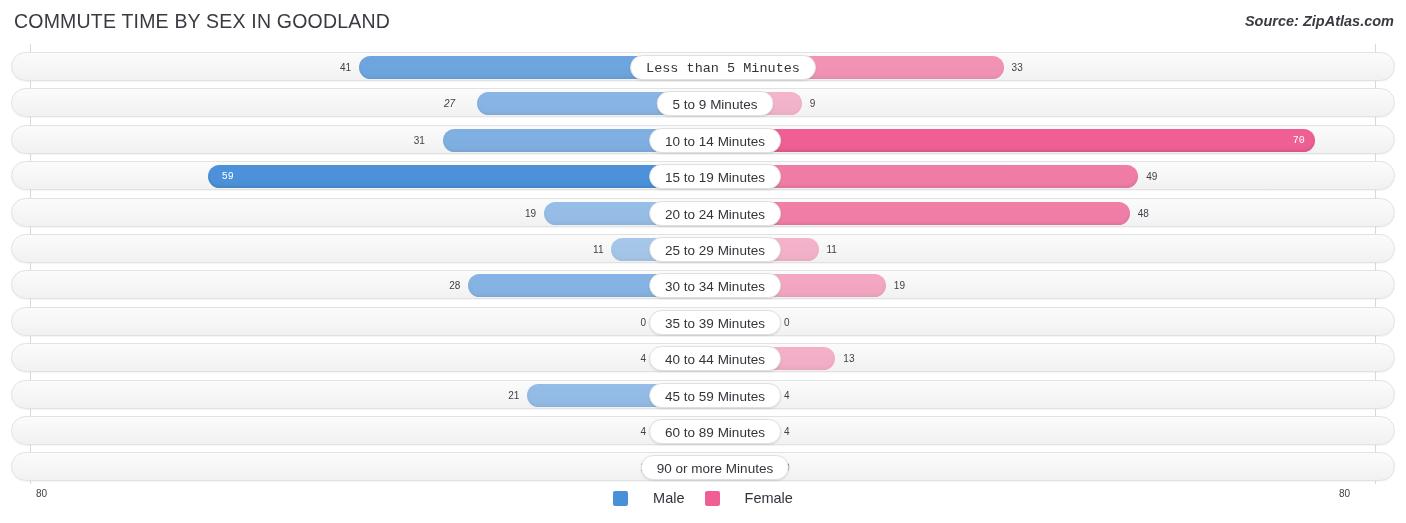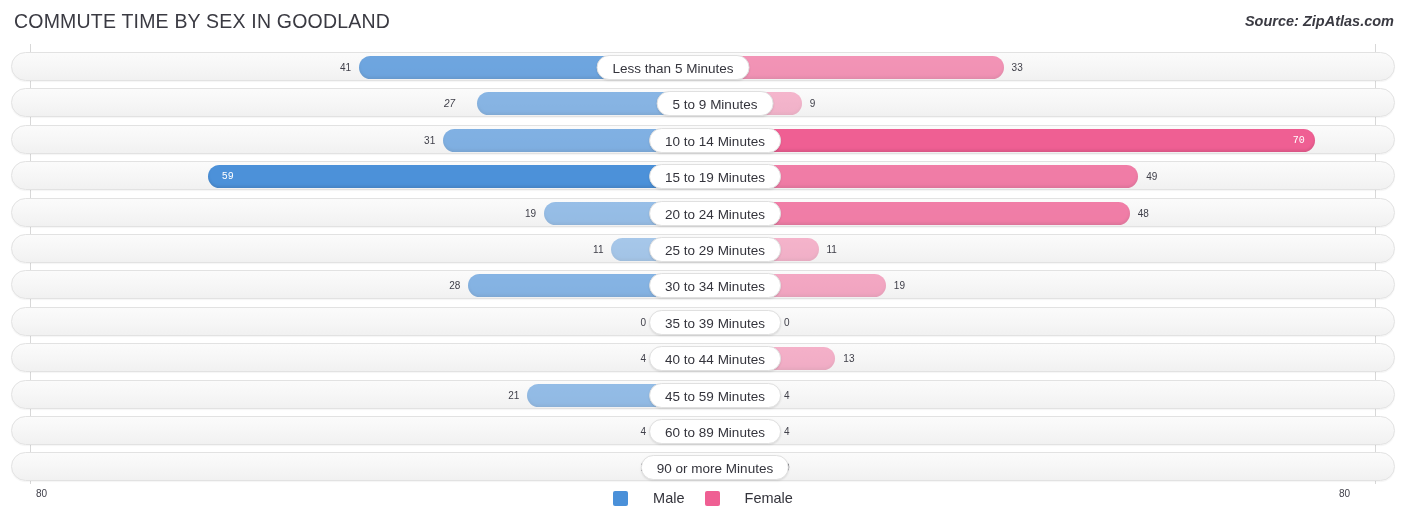--- a/index.html
+++ b/index.html
@@ -186,33 +186,33 @@
 
 <div id="plot">
   <div class="gridline" id="gridline-left"></div>
   <div class="gridline" id="gridline-right"></div>
   <div id="rows">
       <div class="row" style="top: 8px;">
         <div class="bar bar-male" style="left: 347.087px; width: 344.912px; opacity: 0.794;"></div>
         <div class="bar bar-female" style="left: 714px; width: 277.613px; opacity: 0.656;"></div>
         <div class="val val-out val-male-out" style="right: 1055.91px; left: 307.087px; width: 32px;">41</div>
         <div class="val val-out val-female-out" style="left: 999.612px;">33</div>
-        <div class="pill" style="left: 661px;">Less than 5 Minutes</div>
+        <div class="pill" style="left: 711px; font-family: Liberation Mono, monospace;">Less than 5 Minutes</div>
       </div>
       <div class="row" style="top: 44.4px;">
         <div class="bar bar-male" style="left: 464.862px; width: 227.137px; opacity: 0.643;"></div>
         <div class="bar bar-female" style="left: 714px; width: 75.7125px; opacity: 0.434;"></div>
         <div class="val val-out val-male-out" style="right: 938.138px; left: 411px; width: 32px; font-style: italic;">27</div>
         <div class="val val-out val-female-out" style="left: 797.712px;">9</div>
         <div class="pill" style="left: 703px;">5 to 9 Minutes</div>
       </div>
       <div class="row" style="top: 80.8px;">
         <div class="bar bar-male" style="left: 431.212px; width: 260.788px; opacity: 0.686;"></div>
         <div class="bar bar-female" style="left: 714px; width: 588.875px; opacity: 1;"></div>
-        <div class="val val-out val-male-out" style="right: 971.788px; left: 391.212px; width: 32px;">31</div>
+        <div class="val val-out val-male-out" style="right: 971.788px; left: 391.212px; width: 32px; text-align: center;">31</div>
         <div class="val val-in" style="left: 1266.88px; width: 26px; text-align: right;">70</div>
         <div class="pill" style="left: 703px;">10 to 14 Minutes</div>
       </div>
       <div class="row" style="top: 117.2px;">
         <div class="bar bar-male" style="left: 195.662px; width: 496.337px; opacity: 0.989;"></div>
         <div class="bar bar-female" style="left: 714px; width: 412.212px; opacity: 0.805;"></div>
         <div class="val val-in" style="left: 209.662px;">59</div>
         <div class="val val-out val-female-out" style="left: 1134.21px;">49</div>
         <div class="pill" style="left: 703px;">15 to 19 Minutes</div>
       </div>

